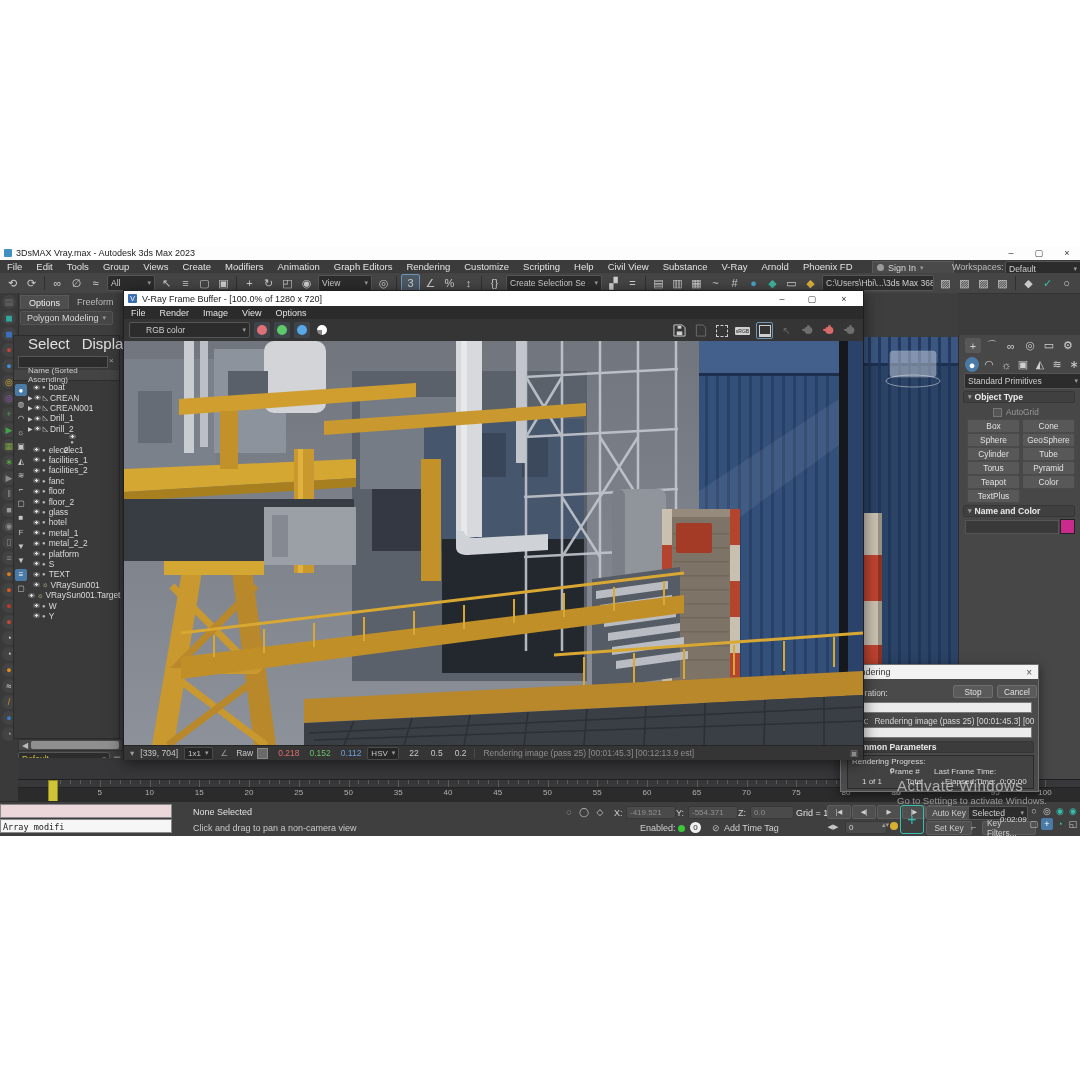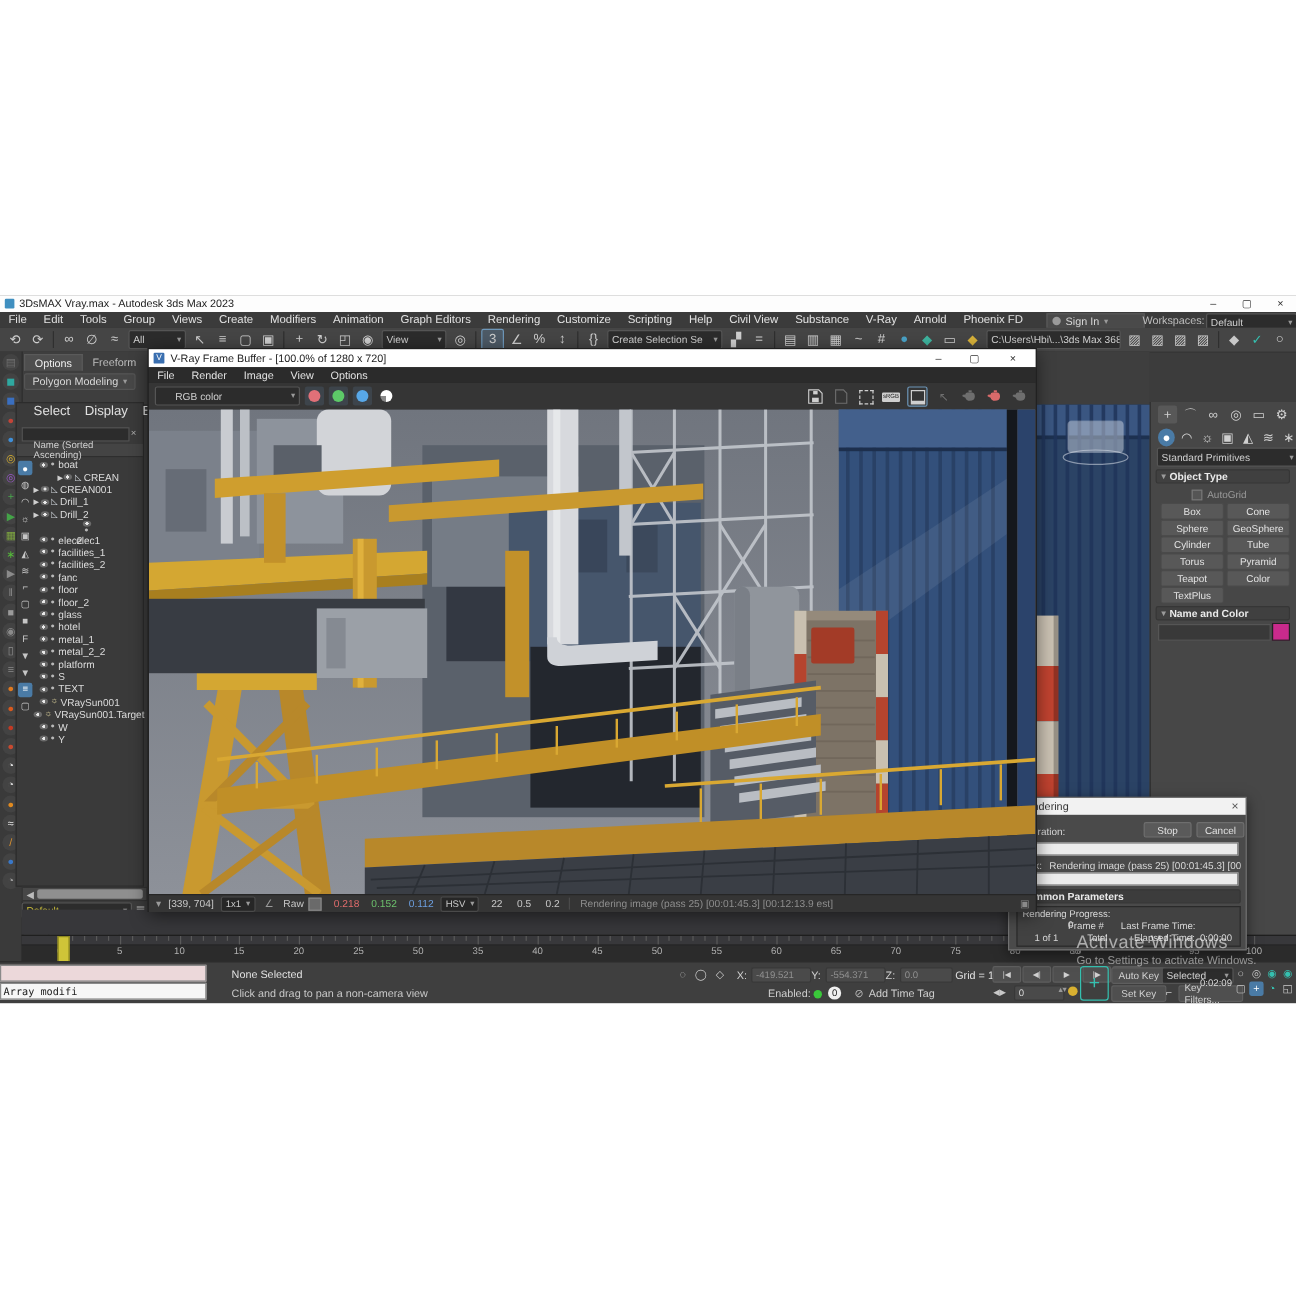--- a/index.html
+++ b/index.html
@@ -24,21 +24,21 @@
   
   .leftbar{left:0;top:47px;width:18px;height:508px;background:#3a3a3a;border-right:1px solid #2e2e2e;}
   .lbi{width:14px;height:14px;margin:2px auto;border-radius:50%;display:flex;align-items:center;justify-content:center;font-size:9px;color:#fff;}
   
   .ribbon{left:18px;top:47px;width:940px;height:44px;background:#3e3e3e;border-bottom:1px solid #303030;}
   .rtab{height:13px;padding:0 8px;display:flex;align-items:center;font-size:9px;color:#bdbdbd;}
   .rtab.sel{background:#4e4e4e;color:#efefef;border:1px solid #5a5a5a;border-bottom:none;}
   .polybtn{background:#474747;border:1px solid #555;border-radius:2px;height:12px;padding:0 6px;color:#d8d8d8;font-size:9px;display:flex;align-items:center;}
   
   .explorer{left:13px;top:89px;width:105px;height:402px;background:#3a3a3a;border:1px solid #2c2c2c;}
-  .expmenu{padding:0 6px;font-size:11px;color:#e0e0e0;height:12px;display:flex;align-items:center;}
+  .expmenu{padding:0 6px;font-size:15px;color:#e0e0e0;height:12px;display:flex;align-items:center;}
   .srch{position:absolute;left:4px;top:20px;width:88px;height:10px;background:#2c2c2c;border:1px solid #555;}
   .exphdr{position:absolute;left:0px;top:34px;width:105px;height:11px;background:#444;border-bottom:1px solid #2e2e2e;color:#cfcfcf;font-size:8px;display:flex;align-items:center;padding-left:14px;box-sizing:border-box;}
   .exprow{position:absolute;left:14px;width:91px;height:10.4px;display:flex;align-items:center;font-size:8.4px;color:#dcdcdc;white-space:nowrap;}
   .eye{width:7px;height:5px;border-radius:50%;background:radial-gradient(circle at 50% 50%, #e8e8e8 0 30%, #6a6a6a 31% 100%);margin-right:2px;flex:none;}
   .fstrip{position:absolute;left:1px;top:46px;width:13px;}
   .fico{width:12px;height:12px;margin:2.2px 0;display:flex;align-items:center;justify-content:center;font-size:8px;color:#c6c6c6;border-radius:2px;}
   .fico.sel{background:#4a7ba6;color:#fff;}
   
   #vfb{left:123px;top:44px;width:739px;height:468px;background:#2e2e2e;border:1px solid #1f1f1f;box-shadow:0 3px 14px rgba(0,0,0,.55);z-index:10;}
   .vfbtitle{left:0;top:0;width:739px;height:15px;background:#fff;color:#222;font-size:9px;}
@@ -267,21 +267,21 @@
     <div class="exphdr">
           <span>Name (Sorted Ascending)</span>
         </div>
     <div id="explorer-rows">
           <div class="exprow" style="top:46px;">
        <span style="width:5px;display:inline-block;"></span>
             <span class="eye"></span>
             <span style="color:#b8b8b8;font-size:6px;margin-right:3px;">●</span>
        <span>boat</span>
           </div>
-          <div class="exprow" style="top:56.4px;justify-content:center;">
+          <div class="exprow" style="top:56.4px;">
        <span style="color:#cfcfcf;font-size:6px;margin-right:1px;">▶</span>
             <span class="eye"></span>
             <span style="color:#cfd4da;font-size:7px;margin-right:2px;">◺</span>
        <span>CREAN</span>
           </div>
           <div class="exprow" style="top:66.8px;">
        <span style="color:#cfcfcf;font-size:6px;margin-right:1px;">▶</span>
             <span class="eye"></span>
             <span style="color:#cfd4da;font-size:7px;margin-right:2px;">◺</span>
        <span>CREAN001</span>

